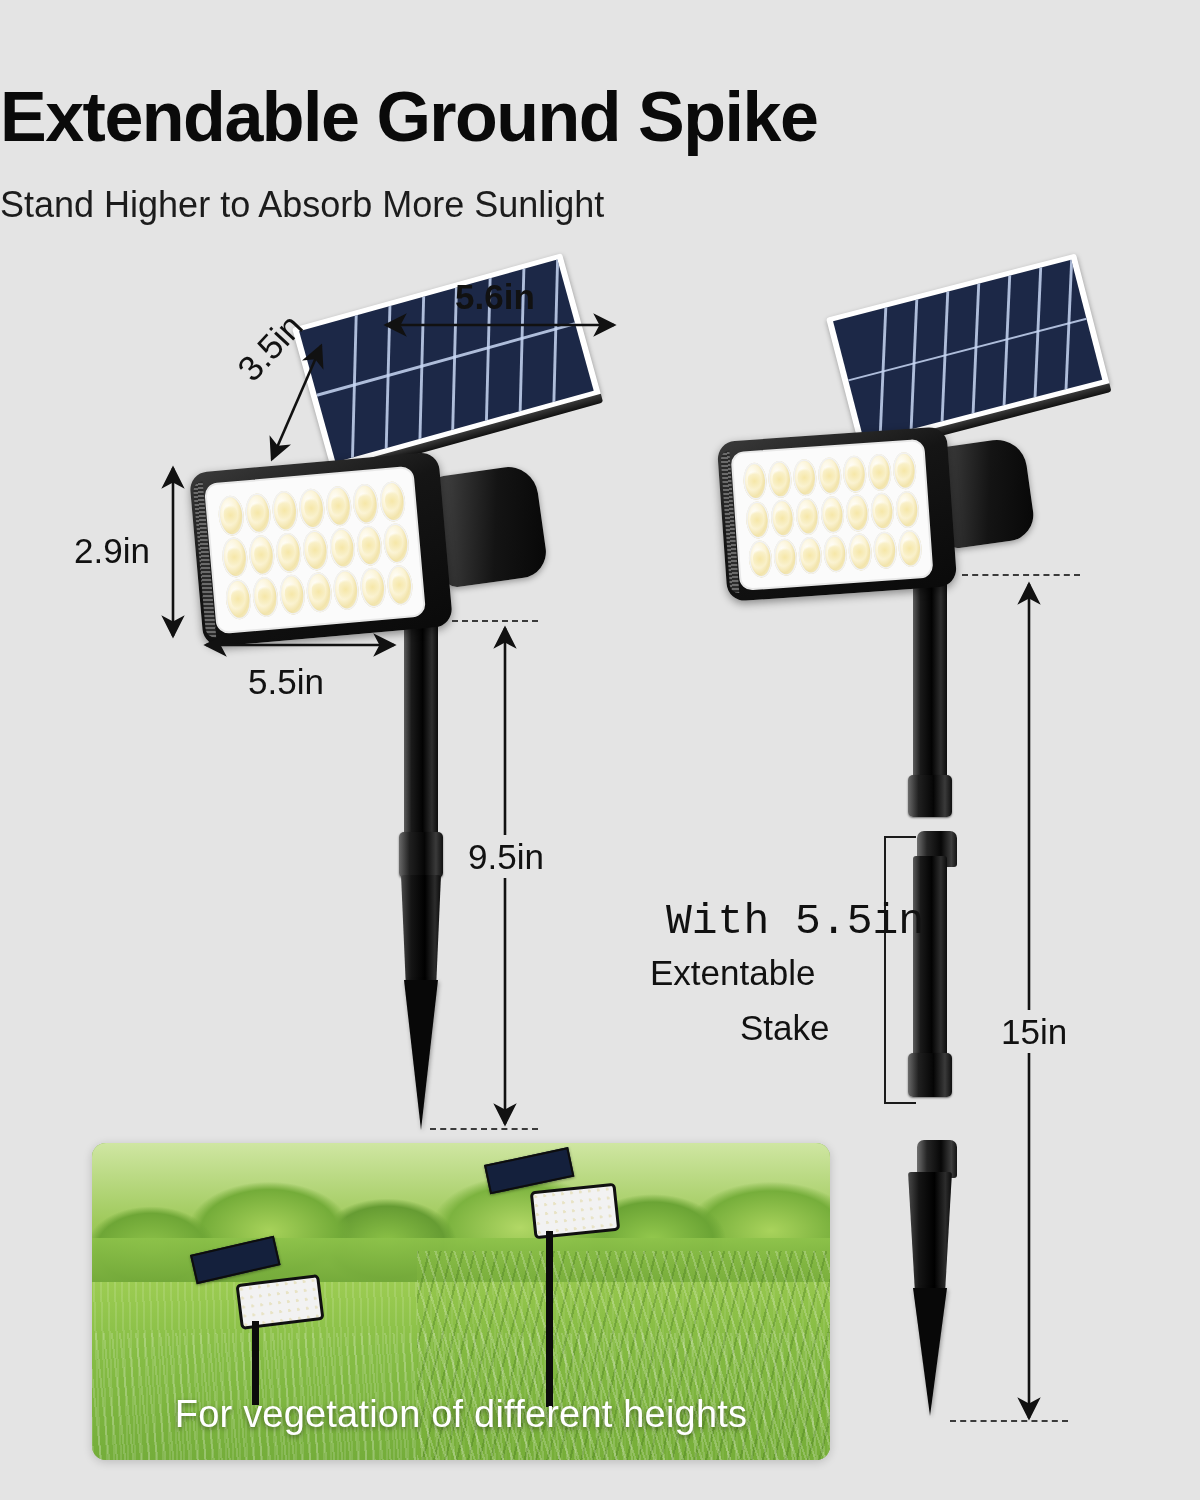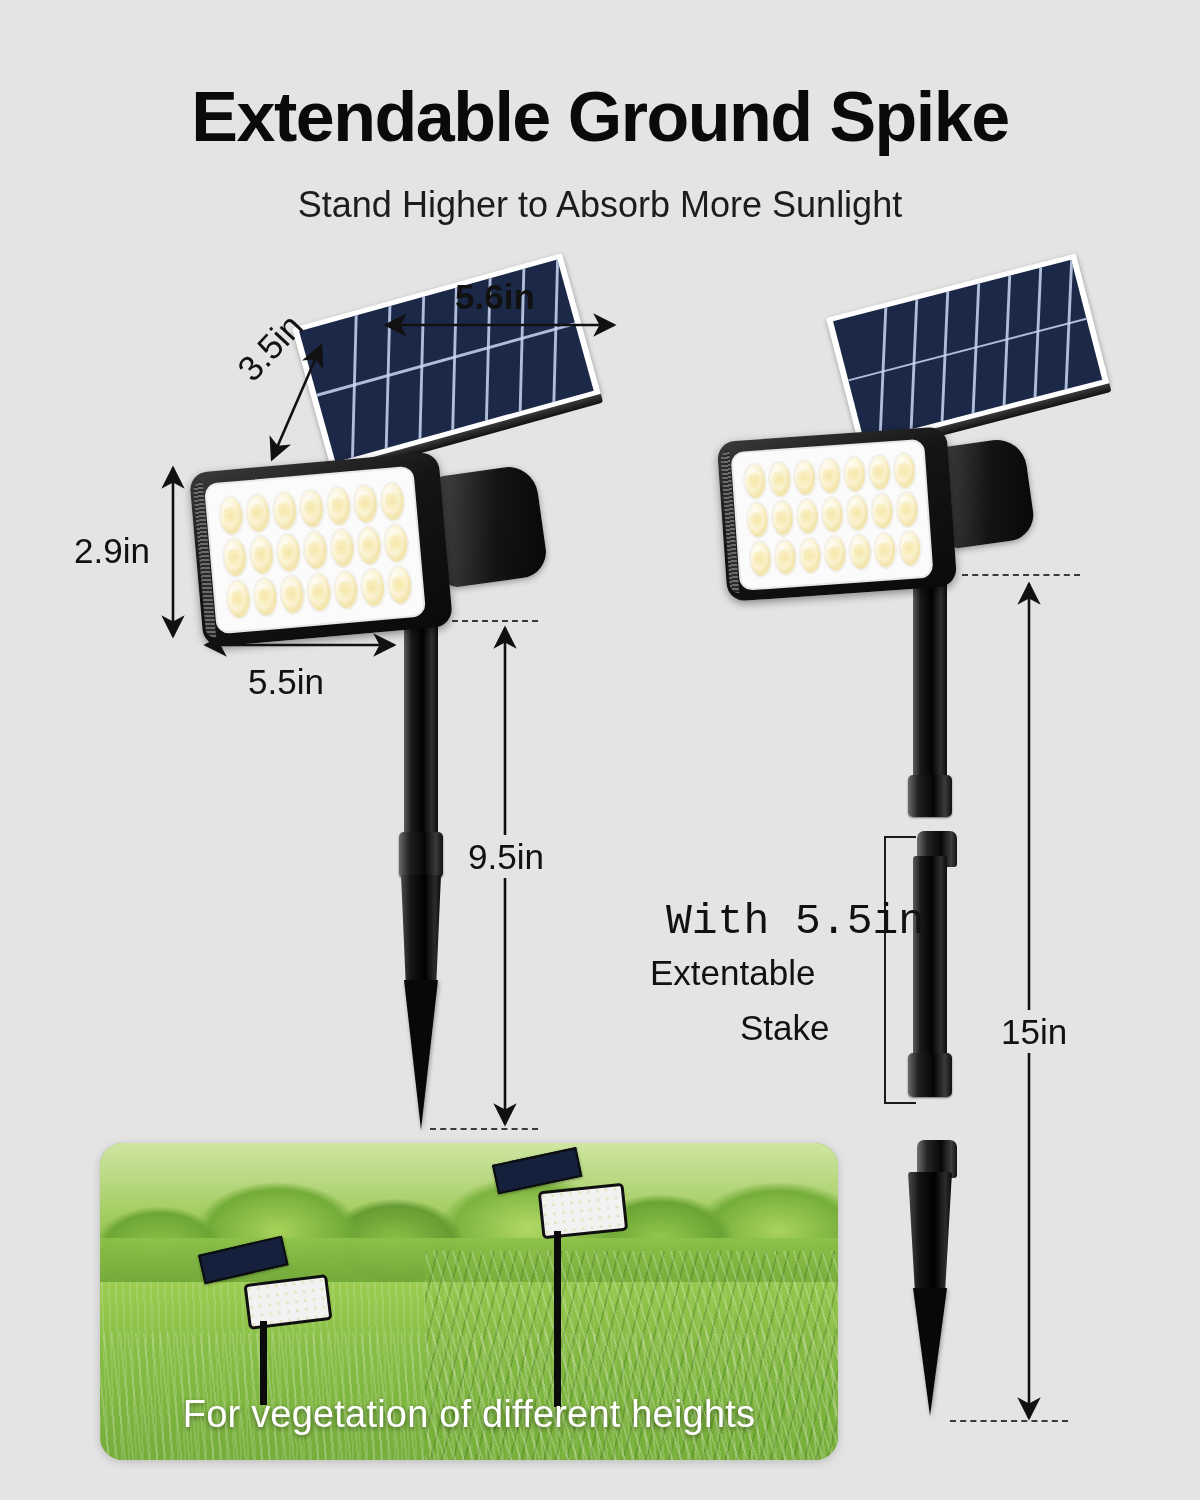--- a/index.html
+++ b/index.html
@@ -5,21 +5,21 @@
   * { margin:0; padding:0; box-sizing:border-box; }
   html,body{
     width:1200px; height:1500px;
     background:#e4e4e4;
     font-family:"Liberation Sans", sans-serif;
     overflow:hidden;
   }
   .page{ position:relative; width:1200px; height:1500px; background:#e4e4e4; }
 
   
-  .header{ position:absolute; top:0; left:0; width:1200px; text-align:center; }
+  .header{ position:absolute; top:0; left:0; width:1200px; }
   .title{
     font-size:70px; font-weight:bold; color:#0a0a0a;
     letter-spacing:-1.5px; line-height:1; margin-top:82px;
   }
   .subtitle{
     font-size:36px; font-weight:400; color:#1c1c1c;
     margin-top:32px; letter-spacing:0px;
   }
 
   
@@ -133,23 +133,23 @@
 
   
   .sqbracket{
     position:absolute;
     border:2.5px solid #1a1a1a;
     border-right:none;
   }
 
   
   .photo{
-    position:absolute; left:100px; top:1143px;
+    position:absolute; left:92px; top:1143px;
     width:738px; height:317px;
-    border-radius:23px; overflow:hidden;
+    border-radius:14px; overflow:hidden;
     box-shadow:0 2px 10px rgba(0,0,0,.18);
     background:#7cb342;
   }
   .sky-hedge{
     position:absolute; left:0; top:0; width:100%; height:46%;
     background:
       radial-gradient(ellipse 90px 58px at 8% 72%, #8fc34a 0%, #6ea636 60%, rgba(0,0,0,0) 72%),
       radial-gradient(ellipse 110px 66px at 24% 60%, #a7d25a 0%, #74ac39 62%, rgba(0,0,0,0) 74%),
       radial-gradient(ellipse 95px 60px at 40% 68%, #8cc247 0%, #669c33 60%, rgba(0,0,0,0) 73%),
       radial-gradient(ellipse 120px 70px at 58% 58%, #b2d866 0%, #7cb33f 60%, rgba(0,0,0,0) 74%),

